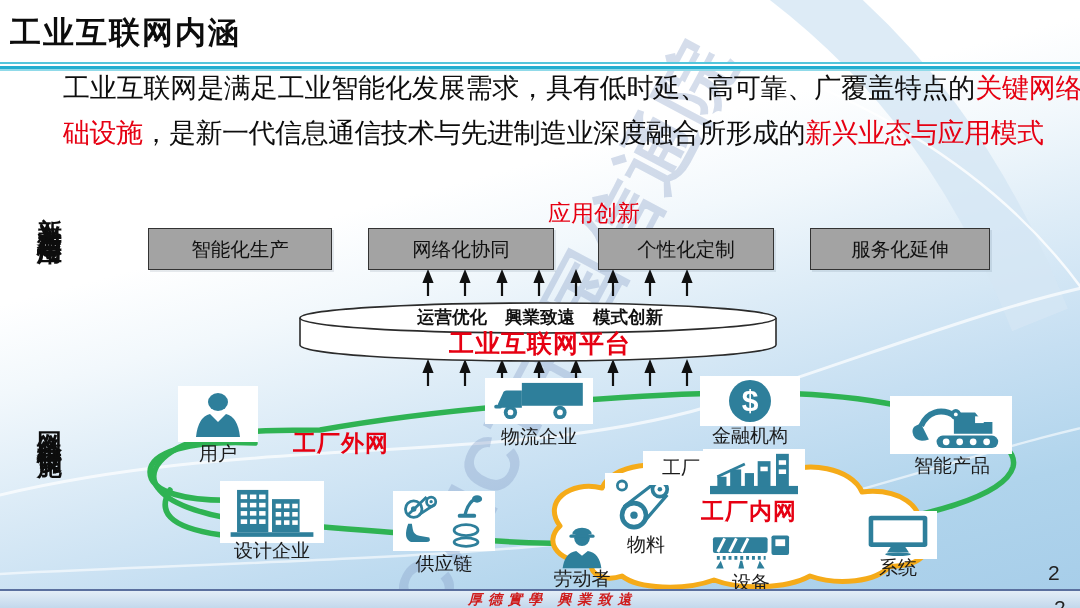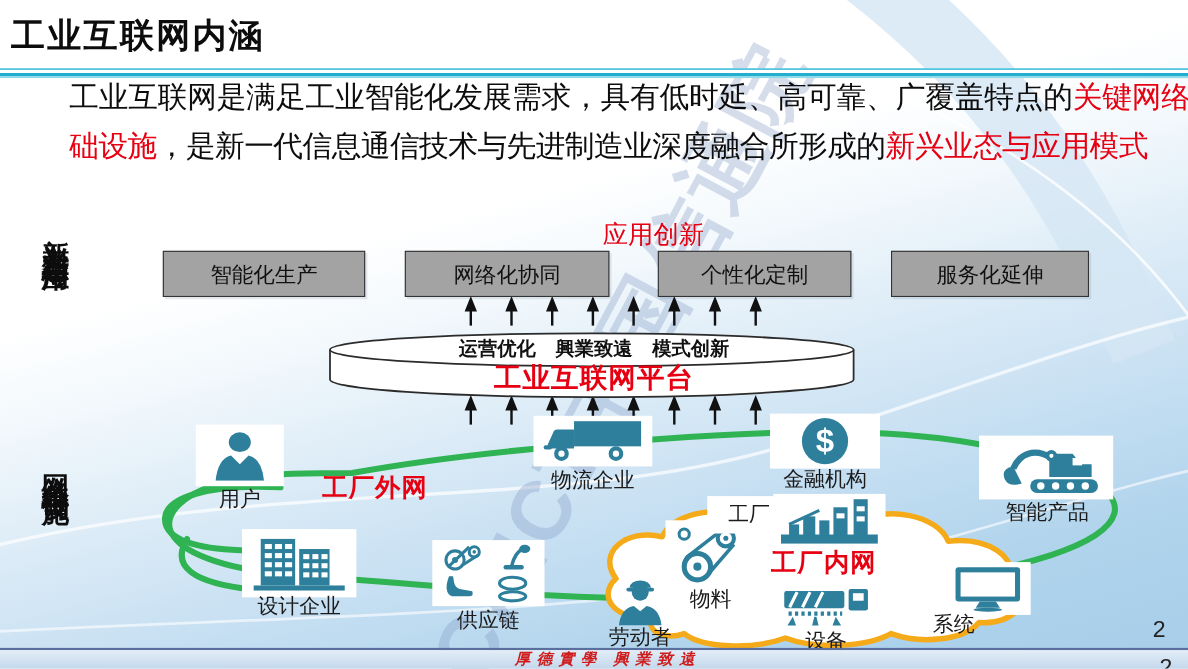--- a/index.html
+++ b/index.html
@@ -286,20 +286,20 @@
   <div class="nlabel" style="left:711px;top:570px;width:80px;">设备</div>
 
   <div class="ibox" style="left:859px;top:511px;width:78px;height:48px;">
     <svg width="66" height="44" viewBox="0 0 72 46">
       <rect class="teal" x="4" y="2" width="64" height="34" rx="3"></rect>
       <rect x="9" y="7" width="54" height="24" fill="#fff"></rect>
       <path class="teal" d="M28 36 h16 l4 6 h-24 z"></path>
       <ellipse class="teal" cx="36" cy="44" rx="14" ry="2"></ellipse>
     </svg>
   </div>
-  <div class="nlabel" style="left:828px;top:555px;width:78px;">系统</div>
+  <div class="nlabel" style="left:859px;top:555px;width:78px;">系统</div>
 
   <div class="footer-rule"></div>
   <div class="footer-band"></div>
   <div class="motto">厚德實學 興業致遠</div>
   <div class="pagenum">2</div>
   <div class="pagenum2">2</div>
 </div>
 
 </body></html>

